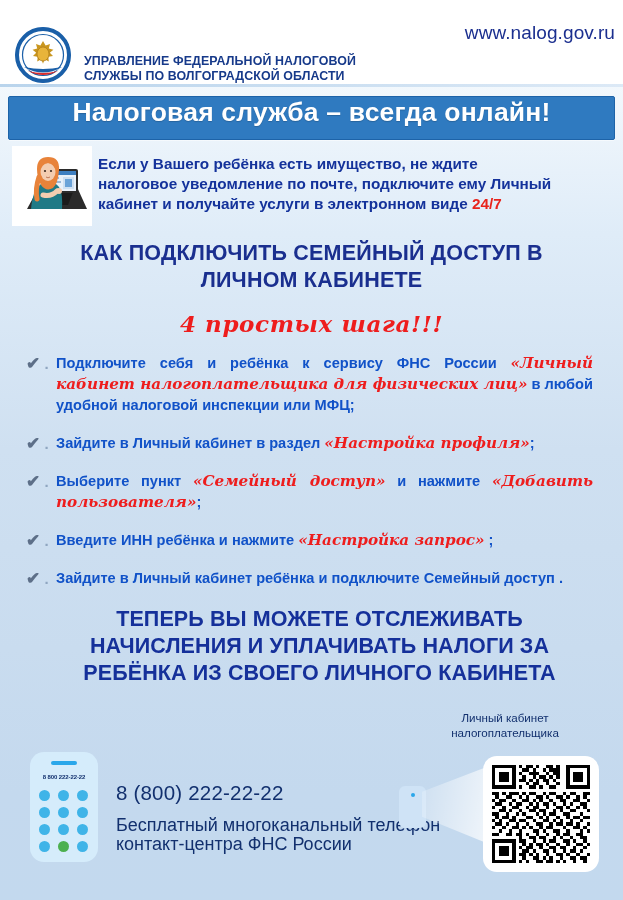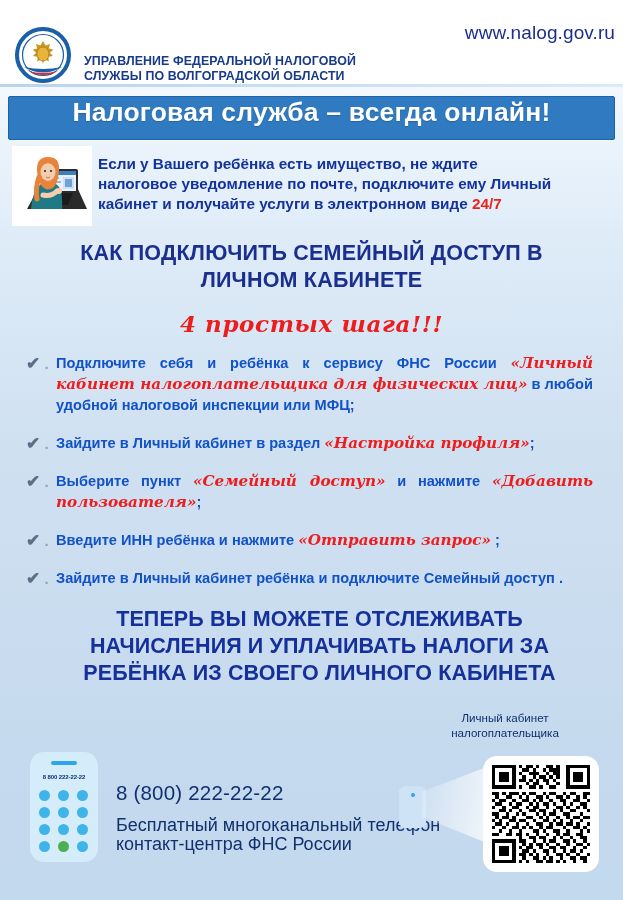--- a/index.html
+++ b/index.html
@@ -237,21 +237,21 @@
       <div class="check">
         <span>✔</span><span class="dot"> .</span>
       </div>
       <div class="step-body"><span>Выберите пункт </span><span class="cur">«Семейный доступ»</span><span> и нажмите </span><span class="cur">«Добавить пользователя»</span><span>;</span></div>
     </div>
 
     <div class="step nojust">
       <div class="check">
         <span>✔</span><span class="dot"> .</span>
       </div>
-      <div class="step-body"><span>Введите ИНН ребёнка и нажмите </span><span class="cur">«Отправить запрос»</span><span> ;</span></div>
+      <div class="step-body"><span>Введите ИНН ребёнка и нажмите </span><span class="cur">«Настройка запрос»</span><span> ;</span></div>
     </div>
 
     <div class="step">
       <div class="check">
         <span>✔</span><span class="dot"> .</span>
       </div>
       <div class="step-body"><span>Зайдите в Личный кабинет ребёнка и подключите Семейный доступ .</span></div>
     </div>
 
   </div>

